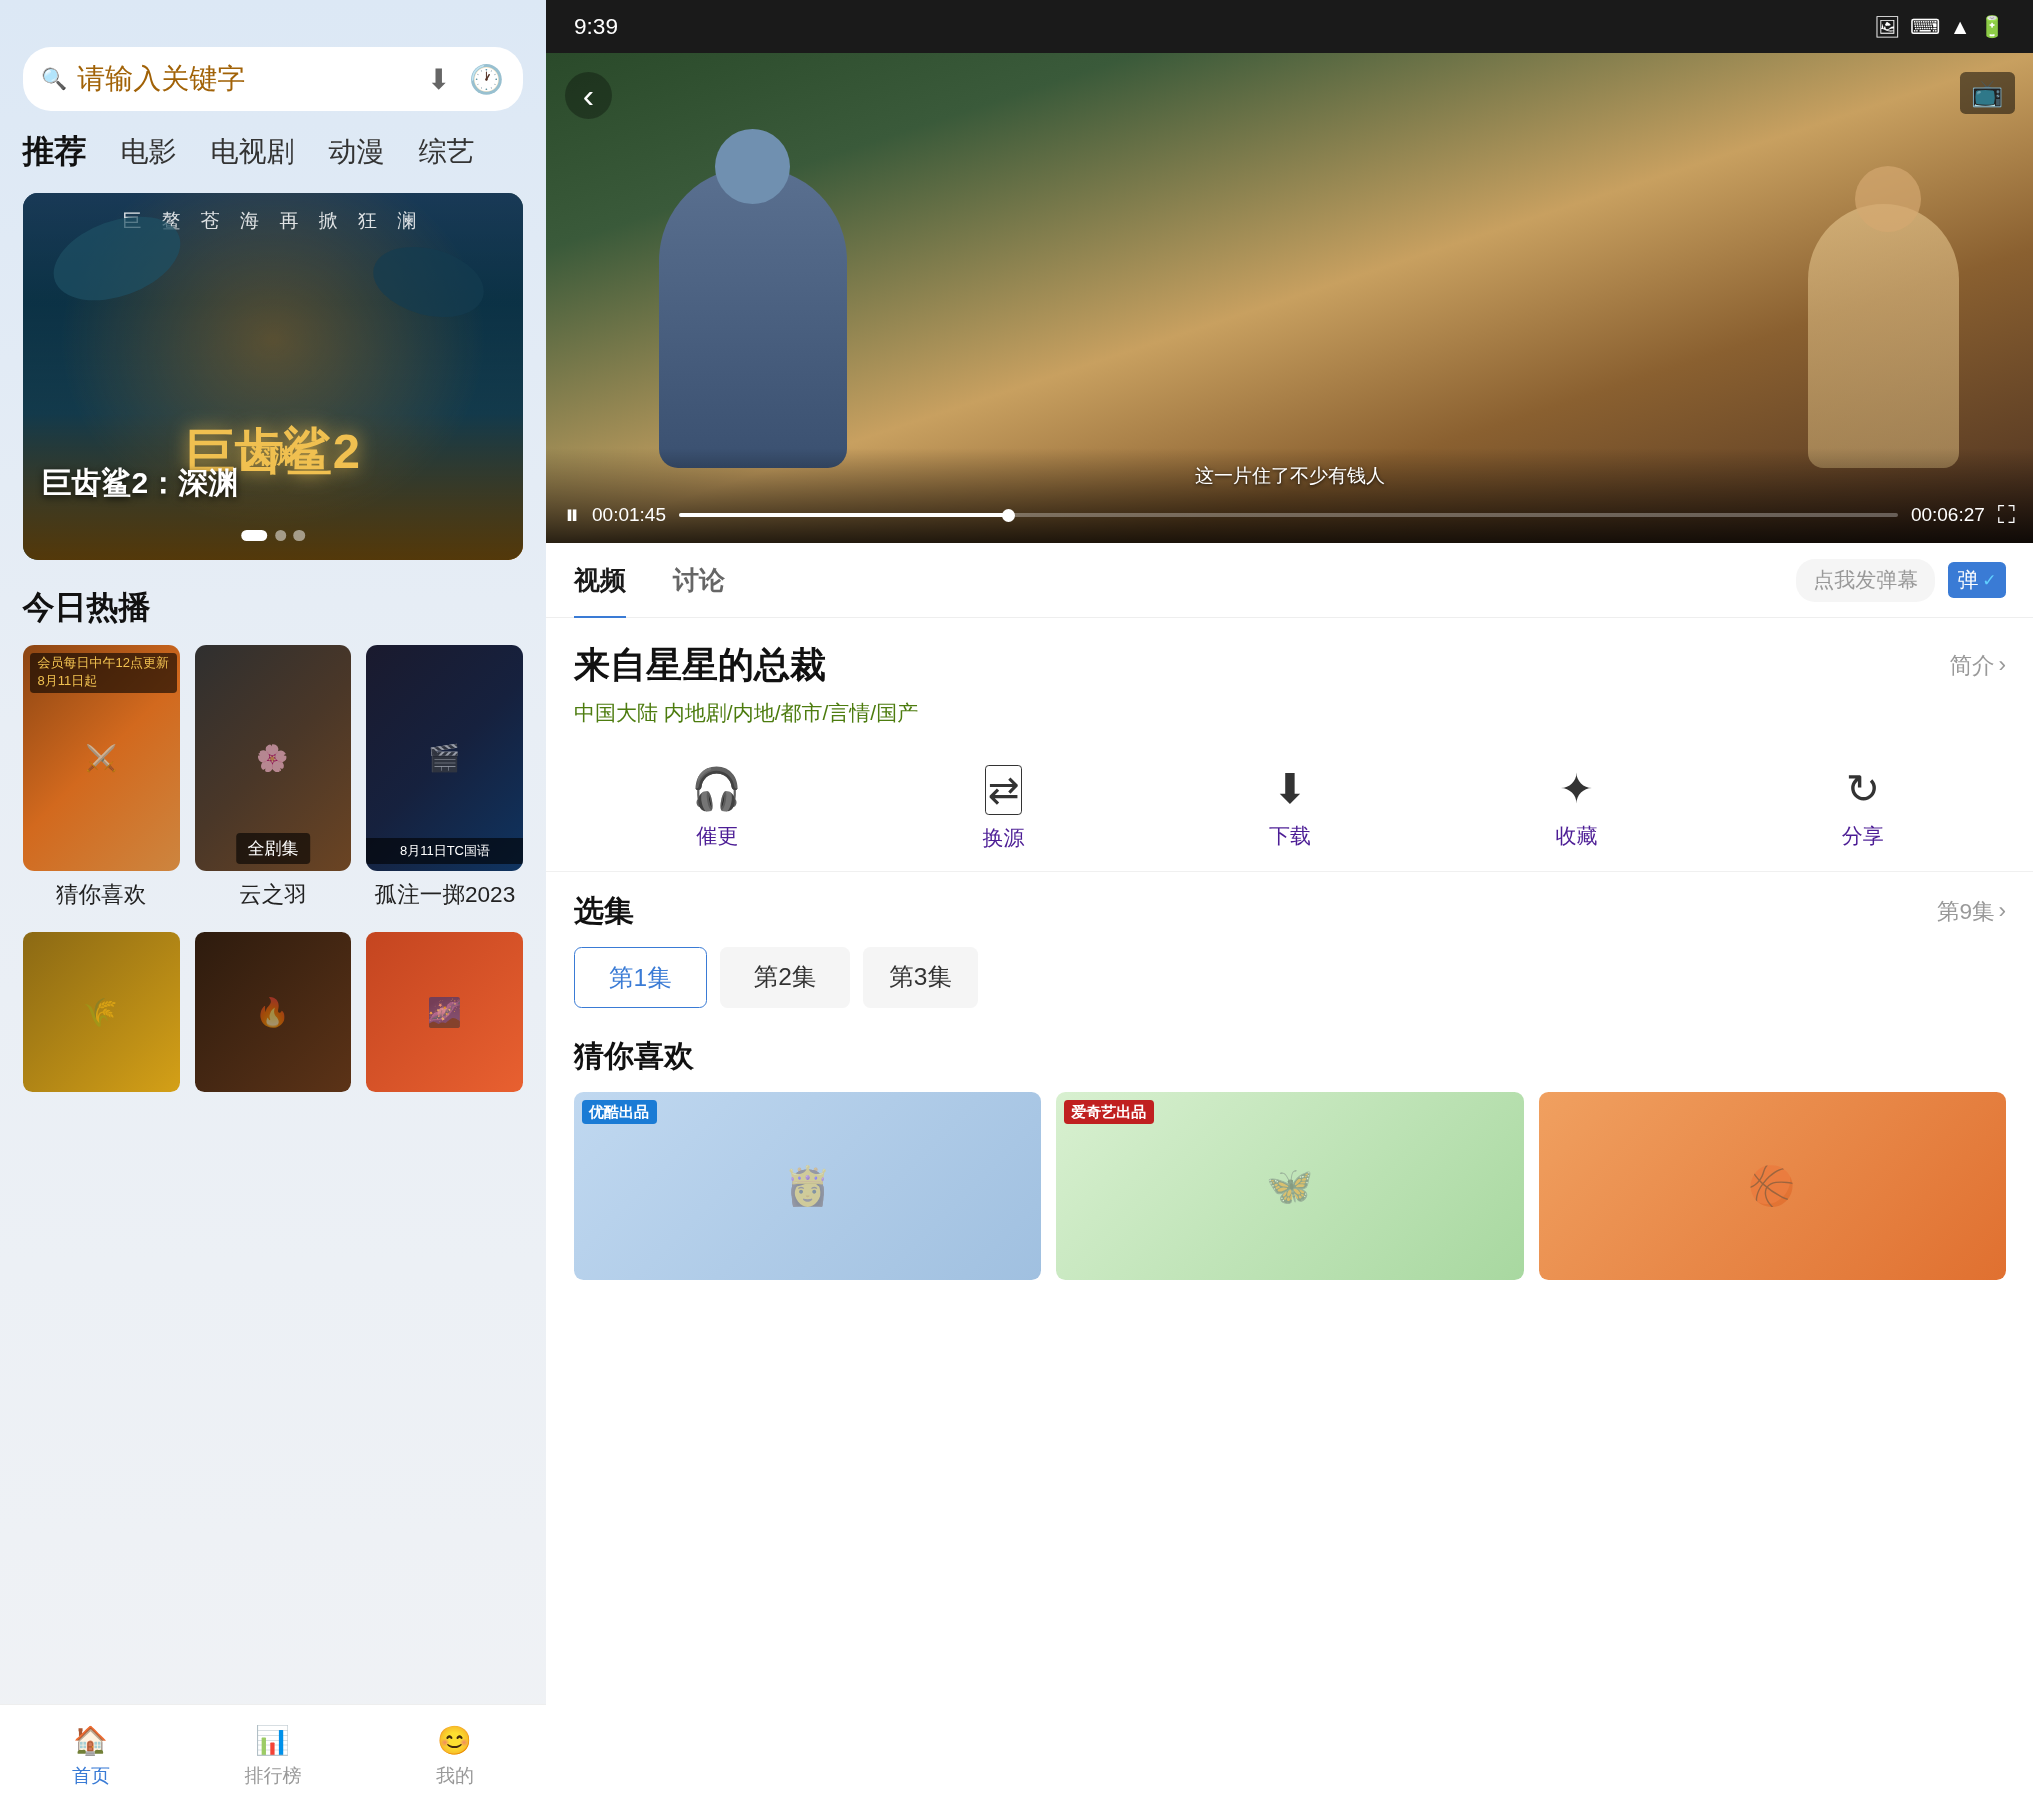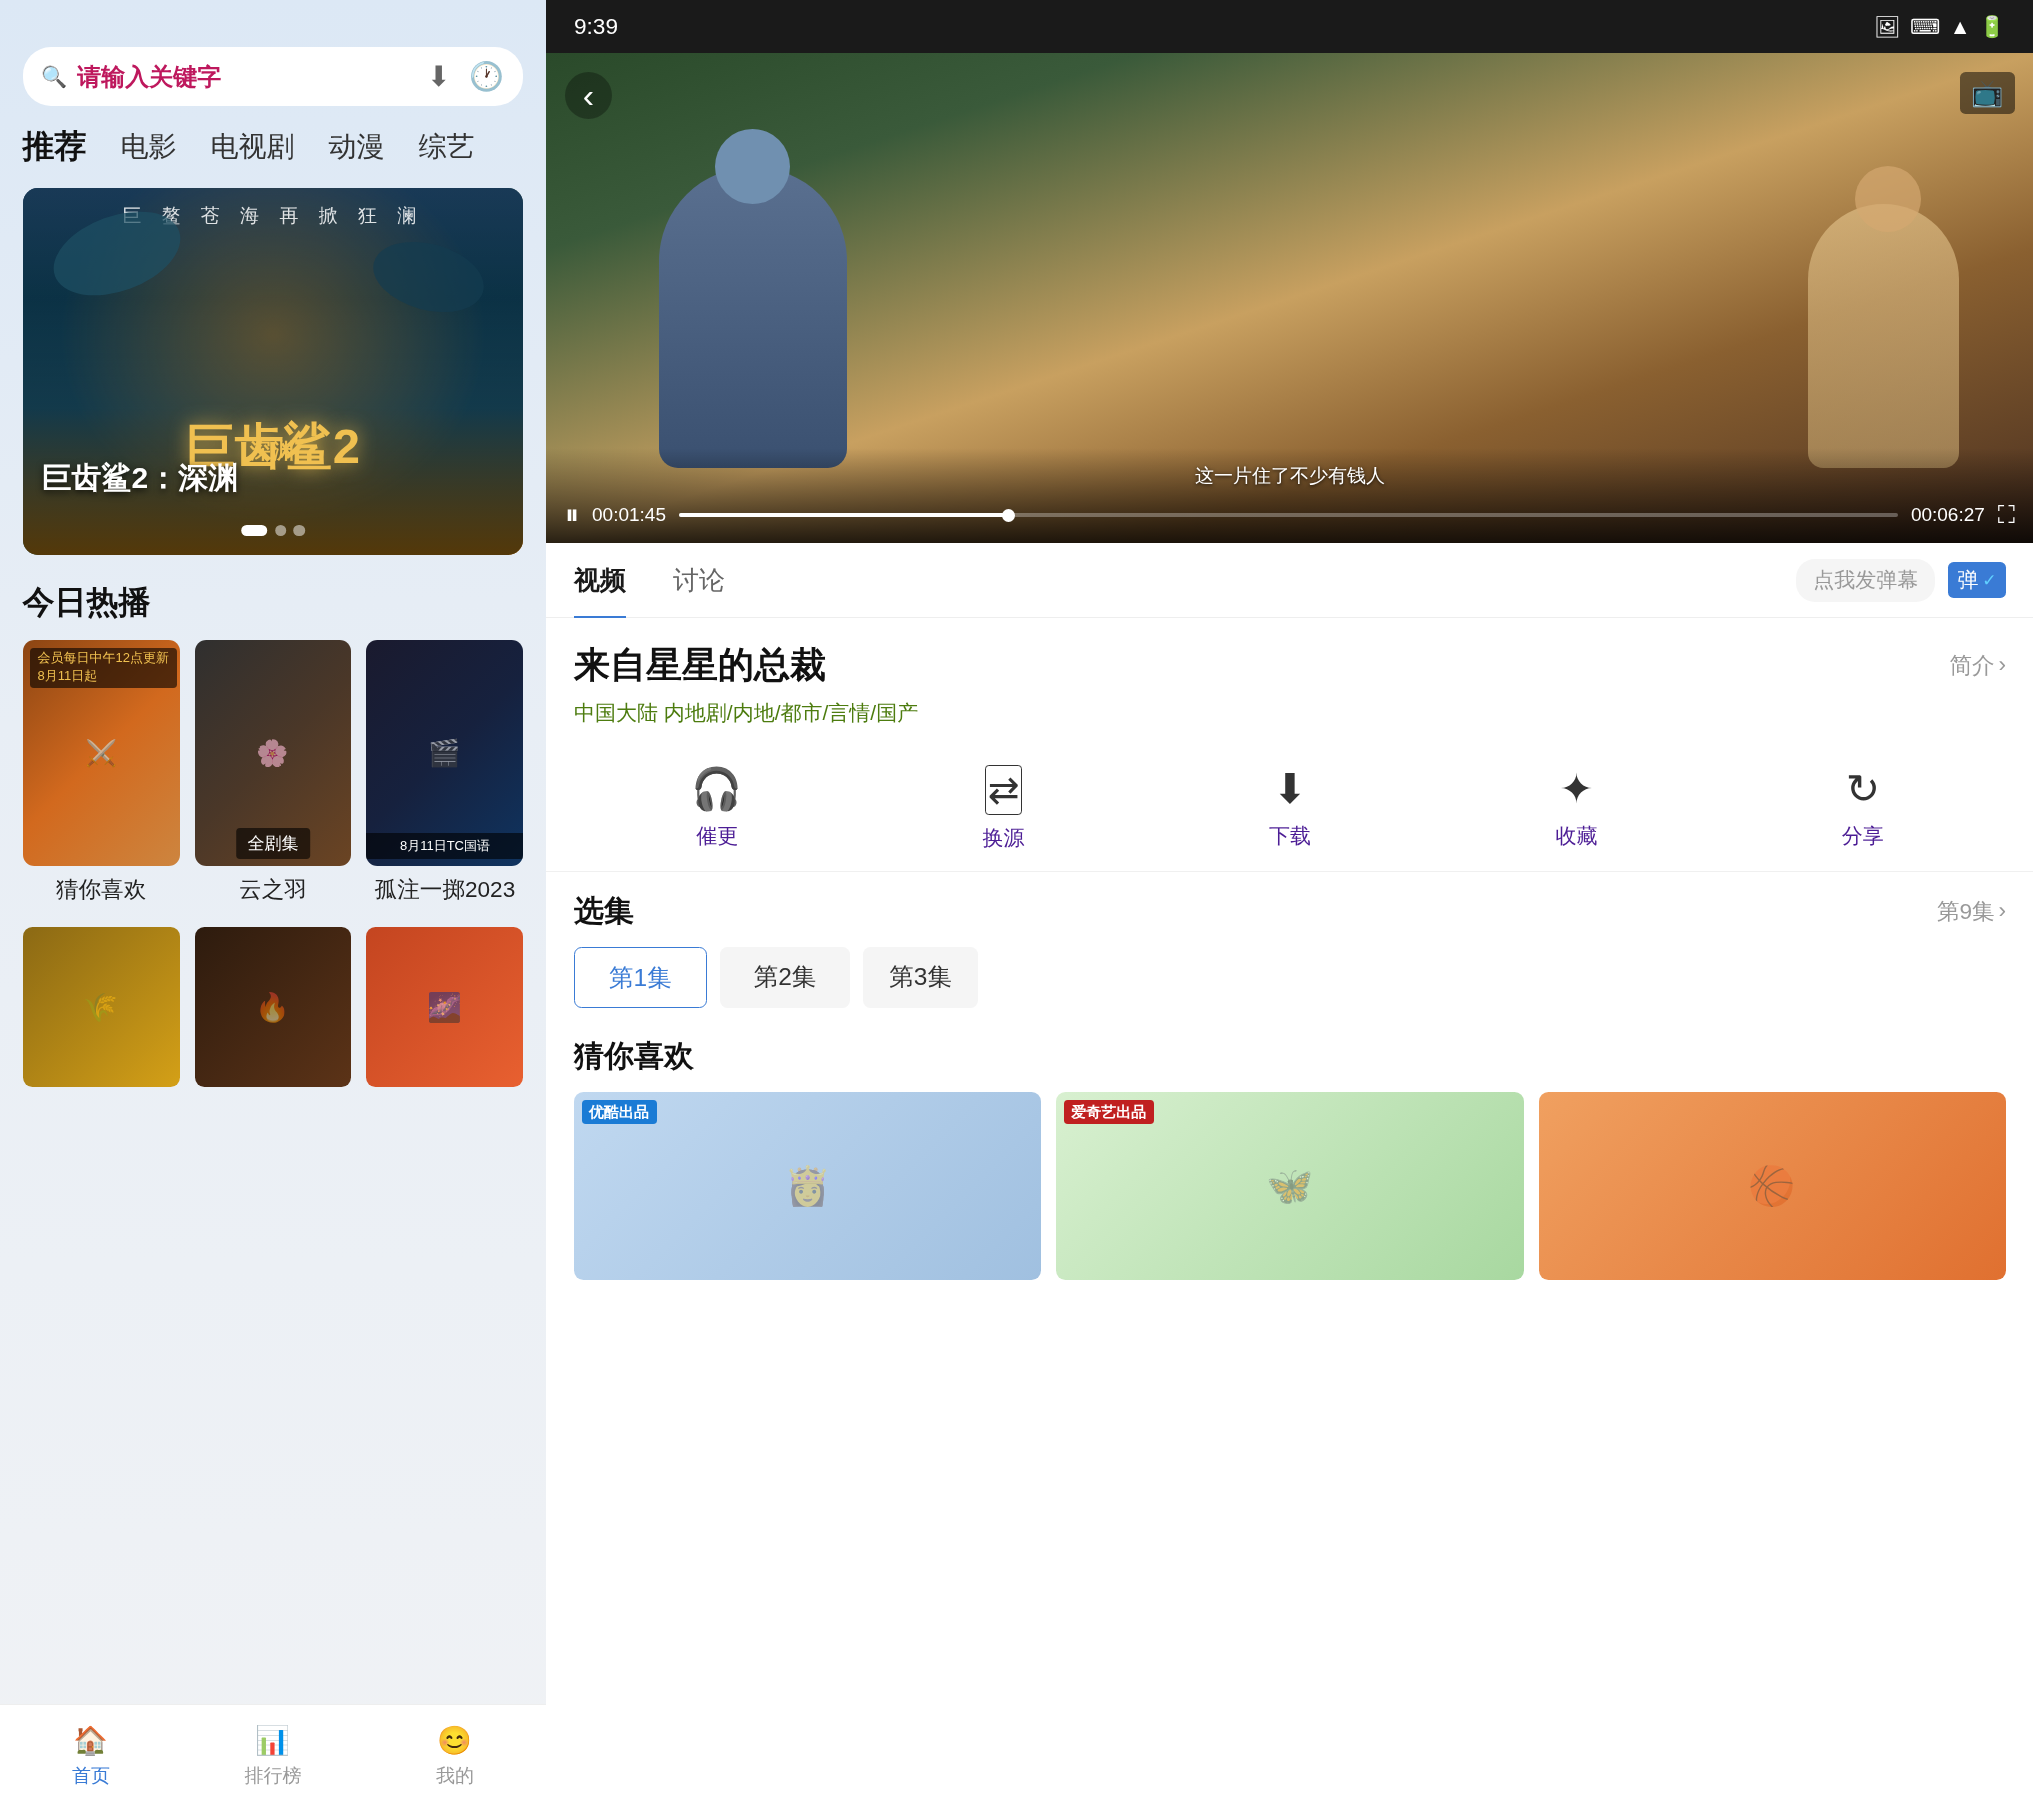--- a/index.html
+++ b/index.html
@@ -31,23 +31,22 @@
       align-items: center;
       padding: 13px 19px;
       gap: 9.4px;
     }
     .search-icon-wrap {
       color: #999;
       font-size: 21px;
     }
     .search-input-fake {
       flex: 1;
-      color: #be185d;
-      font-size: 24px;
-      font-weight: bold;
+      color: #a16207;
+      font-size: 28px;
     }
     .search-actions {
       display: flex;
       gap: 19px;
       align-items: center;
     }
     .search-action-icon {
       font-size: 28px;
       color: #666;
     }
@@ -410,20 +409,21 @@
       border-bottom: 0.9px solid #eee;
       height: 75px;
       flex-shrink: 0;
     }
     .content-tab {
       font-size: 26px;
       color: #666;
       margin-right: 47px;
       height: 75px;
       line-height: 75px;
+      font-weight: bold;
     }
     .content-tab.active {
       color: #1a1a1a;
       font-weight: 700;
       border-bottom: 2.8px solid #3a7bd5;
     }
     .danmu-btn-wrap {
       margin-left: auto;
       display: flex;
       align-items: center;

